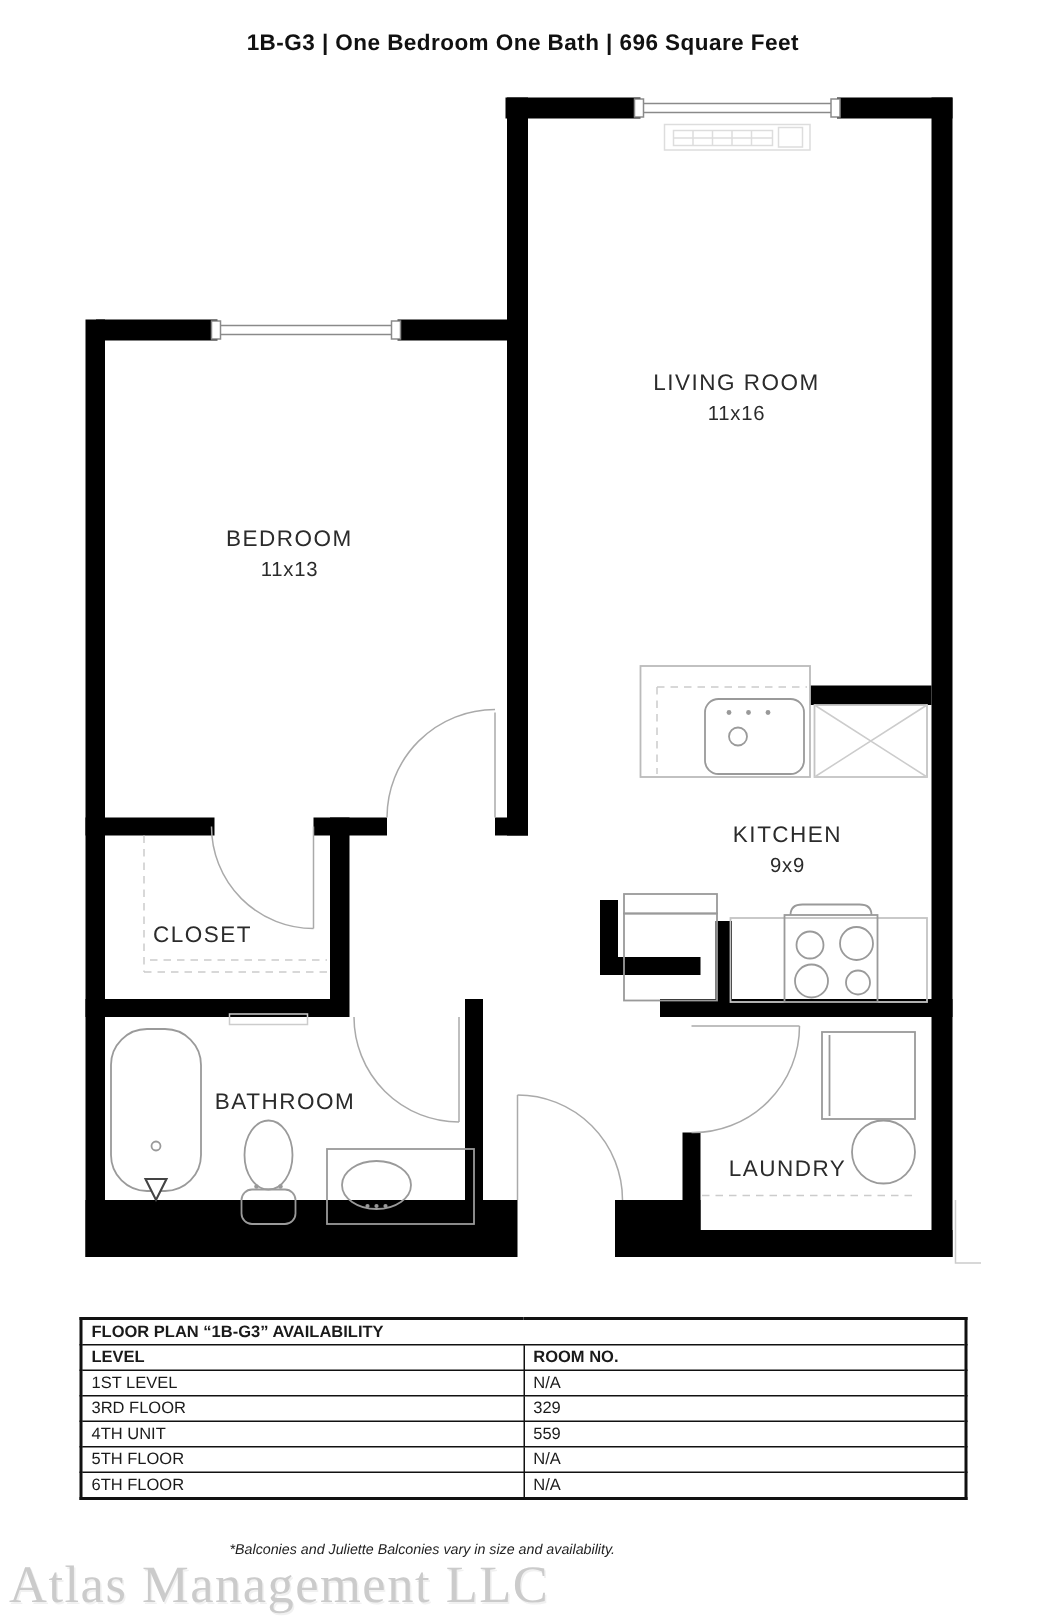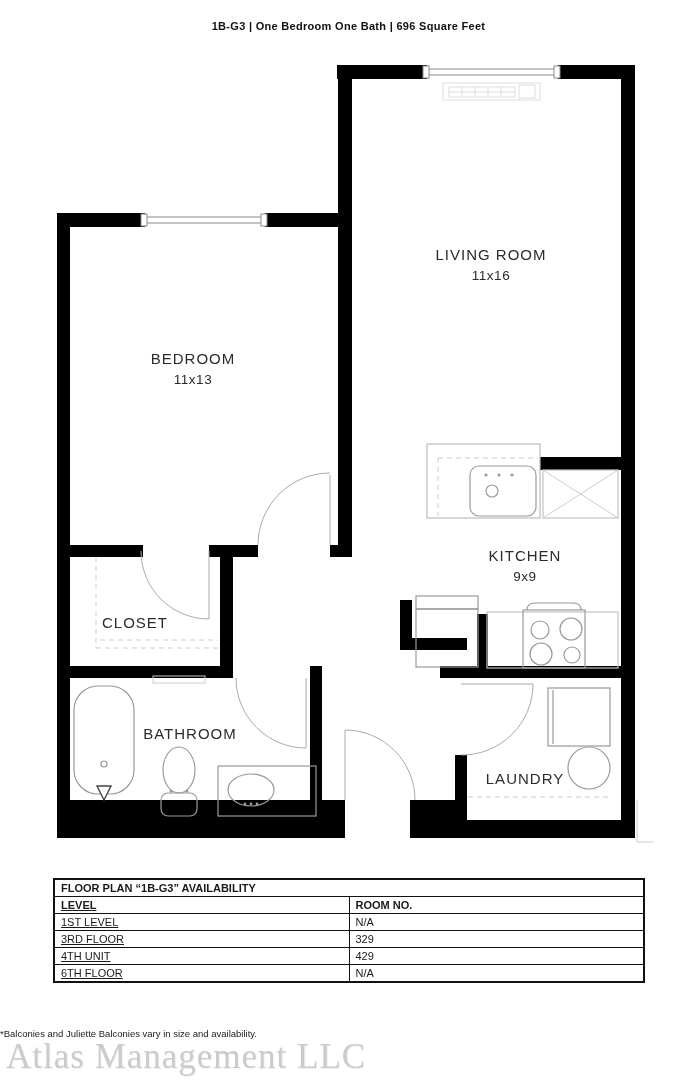--- a/index.html
+++ b/index.html
@@ -2,21 +2,21 @@
 <html><head>
 <meta charset="utf-8">
 <style>
   html,body{margin:0;padding:0;}
   body{
     width:697px;height:1080px;background:#ffffff;position:relative;overflow:hidden;
     font-family:"Liberation Sans",sans-serif;color:#111;
   }
   .title{
     position:absolute;top:20px;left:0;width:697px;text-align:center;
-    font-size:11px;font-weight:bold;letter-spacing:.3px;color:#111;
+    font-size:15px;font-weight:bold;letter-spacing:.3px;color:#111;
   }
   .plan-svg{position:absolute;left:0;top:0;}
   .wall{fill:#000;}
   .winln{stroke:#8a8a8a;stroke-width:1;}
   .win{fill:#fff;stroke:#8a8a8a;stroke-width:1;}
   .fx{fill:none;stroke:#9a9a9a;stroke-width:1.2;}
   .fxl{stroke:#cccccc;stroke-width:1;}
   .fxxl{stroke:#dddddd;stroke-width:1;fill:none;}
   .door{fill:none;stroke:#aaaaaa;stroke-width:1;}
   .dash{stroke-dasharray:5 4;stroke:#cccccc;}
@@ -24,26 +24,26 @@
   .dims{font-size:13.5px;letter-spacing:.5px;fill:#2b2b2b;font-family:"Liberation Sans",sans-serif;}
   .dot{fill:#999;stroke:none;}
   table.avail{
     position:absolute;left:53px;top:878px;width:592px;
     border-collapse:collapse;border:2px solid #111;table-layout:fixed;
   }
   table.avail td{
     border:1px solid #111;font-size:11px;padding:1px 6px;height:14px;
     color:#1a1a1a;vertical-align:middle;white-space:nowrap;
   }
-  table.avail .c1{width:76px;text-decoration:underline;}
+  table.avail .c1{width:76px;}
   table.avail .t-title td{font-weight:bold;}
   table.avail .t-head td{font-weight:bold;}
   .footnote{
-    position:absolute;top:1028px;left:0;width:563px;text-align:left;
-    font-size:9.5px;color:#222;
+    position:absolute;top:1028px;left:0;width:563px;text-align:center;
+    font-size:9.5px;font-style:italic;color:#222;
   }
   .watermark{
     position:absolute;left:6px;top:1037px;
     font-family:"Liberation Serif",serif;font-size:35px;letter-spacing:1px;
     color:#cbcbcb;text-shadow:1px 1px 0 #f1f1f1;
   }
 </style>
 </head>
 <body>
 
@@ -212,21 +212,25 @@
   <tr>
     <td class="c1">1ST LEVEL</td>
     <td>N/A</td>
   </tr>
   <tr>
     <td class="c1">3RD FLOOR</td>
     <td>329</td>
   </tr>
   <tr>
     <td class="c1">4TH UNIT</td>
-    <td>429</td>
+    <td>559</td>
+  </tr>
+  <tr>
+    <td class="c1">5TH FLOOR</td>
+    <td>N/A</td>
   </tr>
   <tr>
     <td class="c1">6TH FLOOR</td>
     <td>N/A</td>
   </tr>
 </tbody>
   </table>
 
 <div class="footnote">*Balconies and Juliette Balconies vary in size and availability.</div>
 <div class="watermark">Atlas Management LLC</div>

